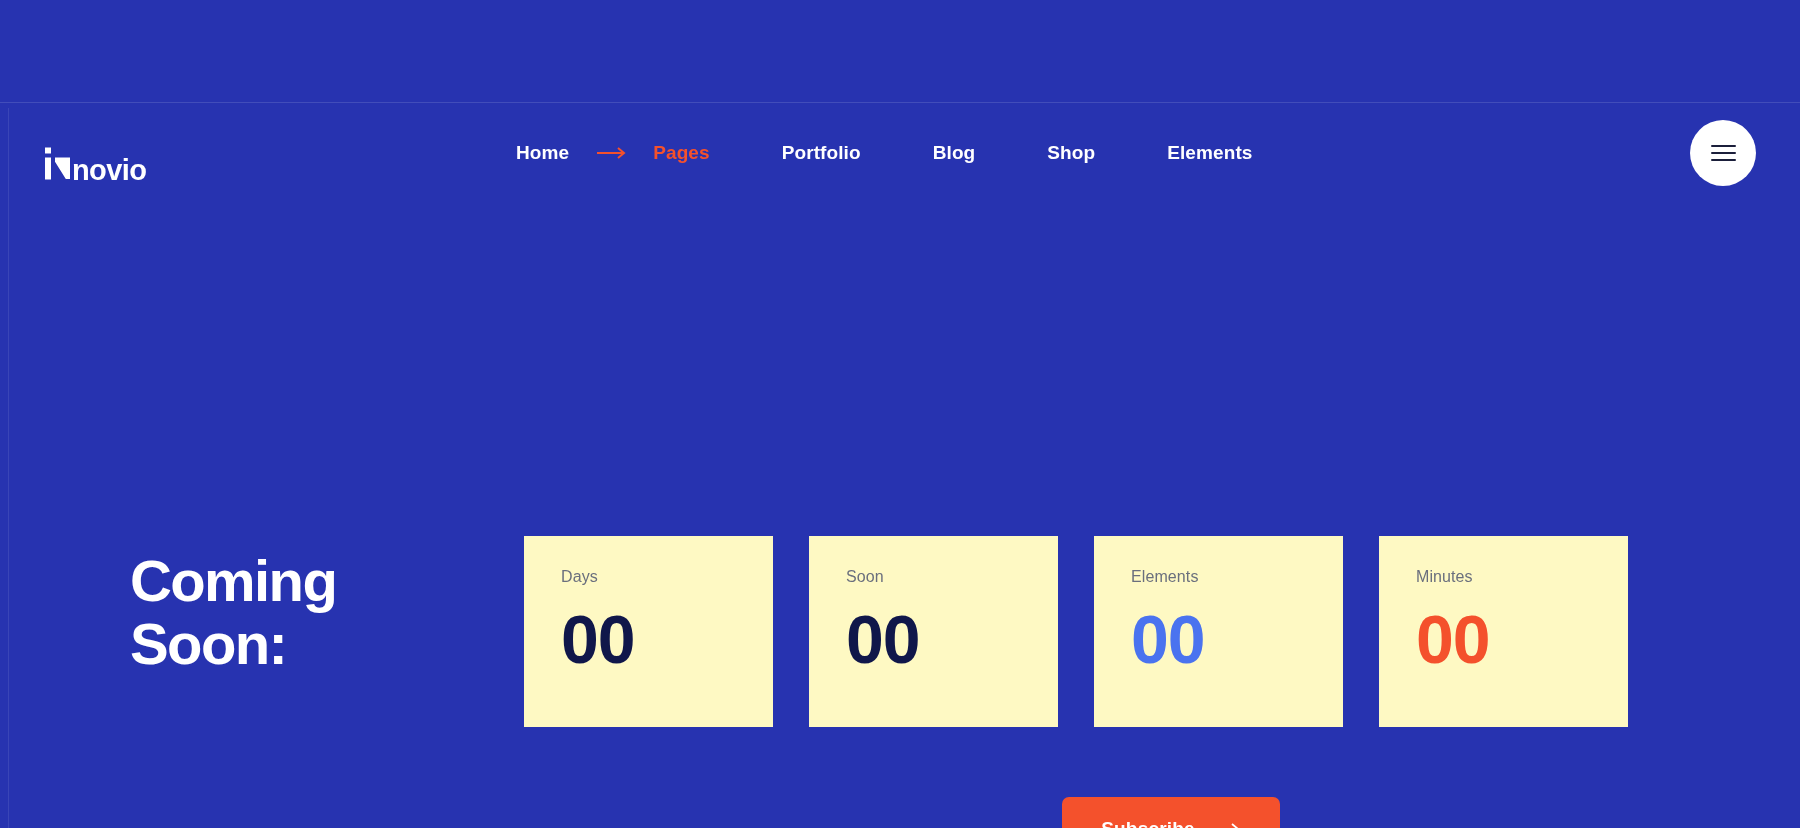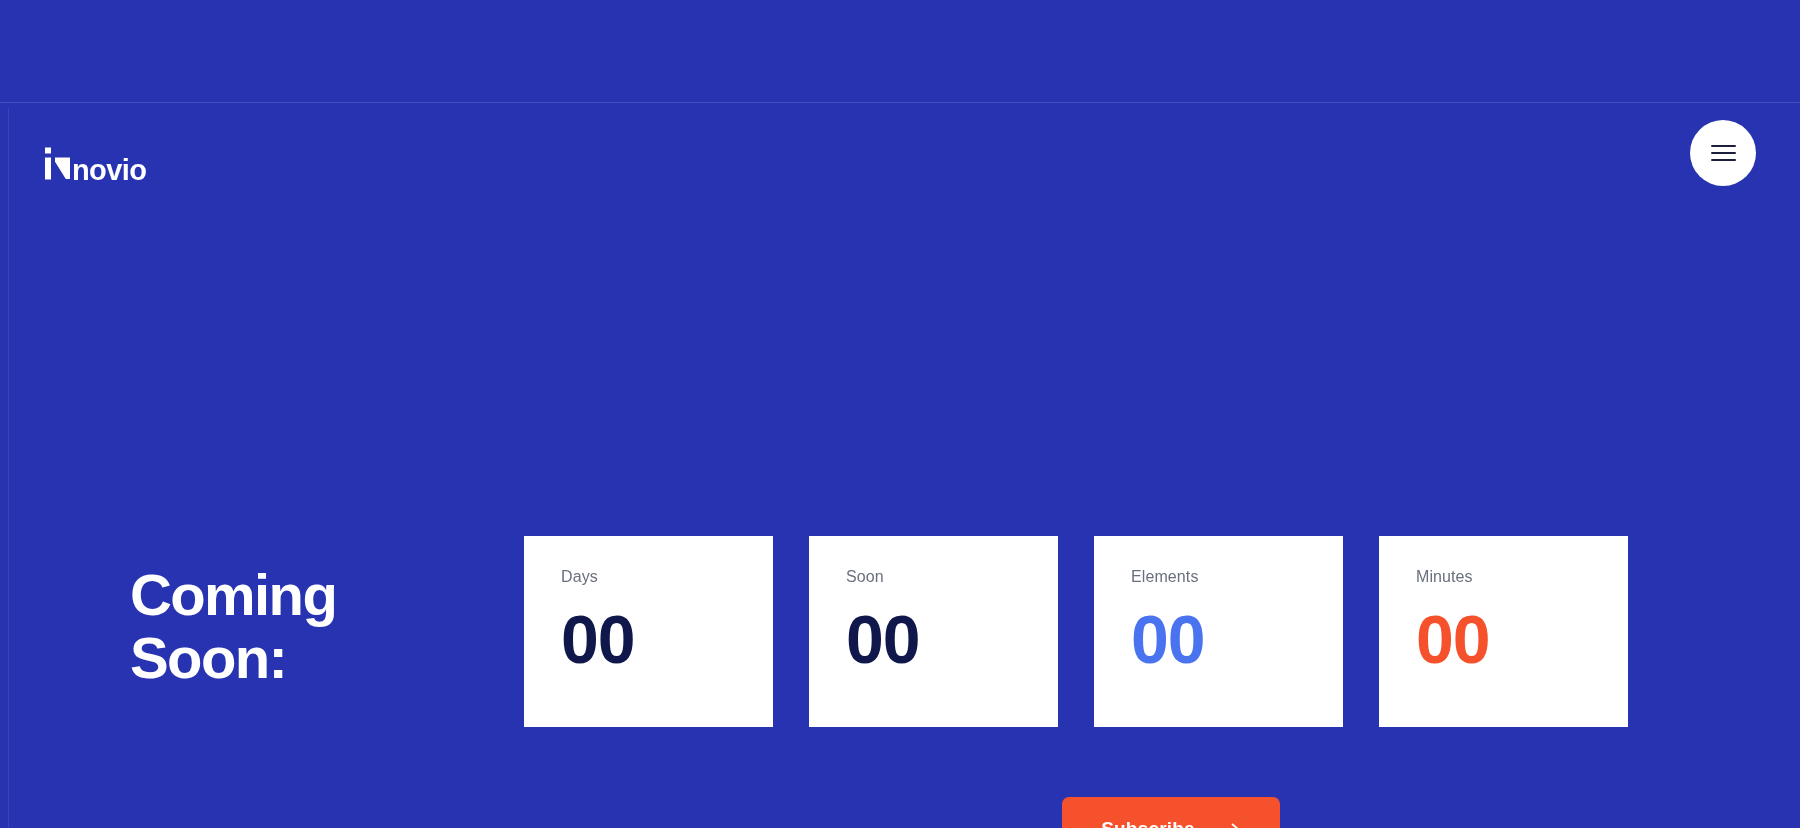--- a/index.html
+++ b/index.html
@@ -157,41 +157,41 @@
 
   
   .main {
     position: relative;
     height: 726px;
   }
 
   .headline {
     position: absolute;
     left: 130px;
-    top: 362px;
+    top: 348px;
     font-size: 58px;
     font-weight: bold;
     color: #ffffff;
     line-height: 1.08;
     letter-spacing: -1.6px;
     white-space: pre-line;
   }
 
   .countdown {
     position: absolute;
     left: 524px;
     top: 334px;
     display: flex;
     gap: 36px;
   }
 
   .cd-card {
     width: 249px;
     height: 191px;
-    background: #ffffff;
+    background: #fef9c3;
     padding: 33px 0 0 37px;
     position: relative;
   }
 
   .cd-label {
     font-size: 16px;
     color: #6a6f7d;
     letter-spacing: 0.1px;
     line-height: 1;
   }
@@ -259,20 +259,42 @@
   <header class="header">
 
     <a class="logo">
       <span class="logo-mark">
         <span class="logo-i"></span>
         <span class="logo-slash"></span>
       </span>
       <span class="logo-text">novio</span>
     </a>
 
+    <nav class="nav">
+      <a class="nav-item">Home</a>
+
+      <span class="nav-gap-1"></span>
+      <span class="nav-arrow">
+        <svg width="30" height="12" viewBox="0 0 30 12" fill="none">
+          <path d="M0 6 H26" stroke="#f4512c" stroke-width="2"></path>
+          <path d="M21 1 L27 6 L21 11" stroke="#f4512c" stroke-width="2" fill="none"></path>
+        </svg>
+      </span>
+      <span class="nav-gap-2"></span>
+
+      <a class="nav-item is-active">Pages</a>
+      <span class="nav-gap"></span>
+      <a class="nav-item">Portfolio</a>
+      <span class="nav-gap"></span>
+      <a class="nav-item">Blog</a>
+      <span class="nav-gap"></span>
+      <a class="nav-item">Shop</a>
+      <span class="nav-gap"></span>
+      <a class="nav-item">Elements</a>
+    </nav>
 
     <button class="menu-btn" aria-label="Open menu">
       <span></span>
       <span></span>
       <span></span>
     </button>
   </header>
 
   <main class="main">
 

